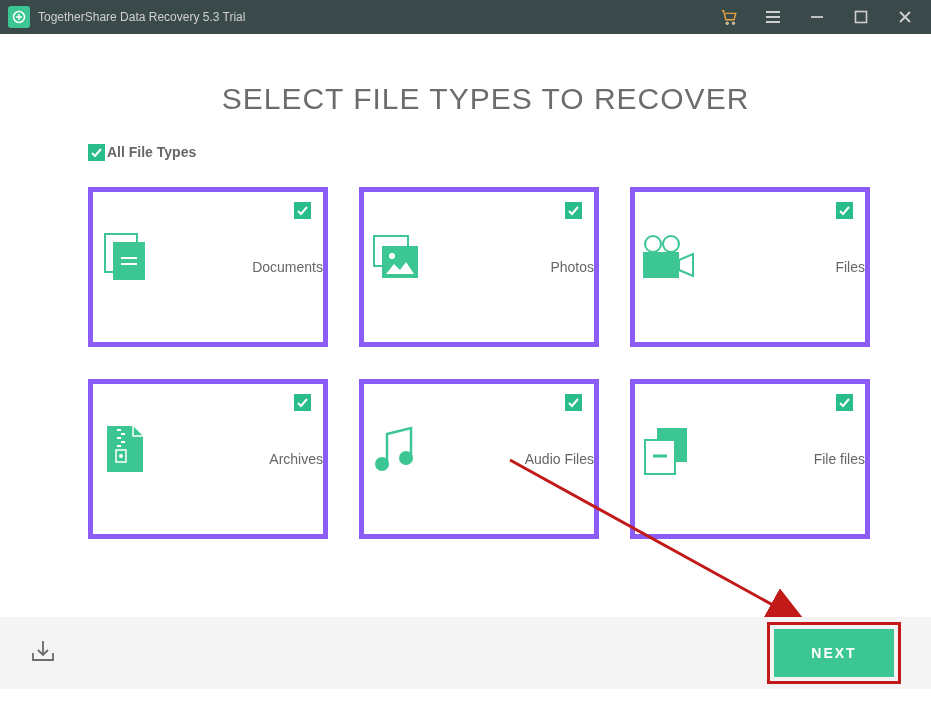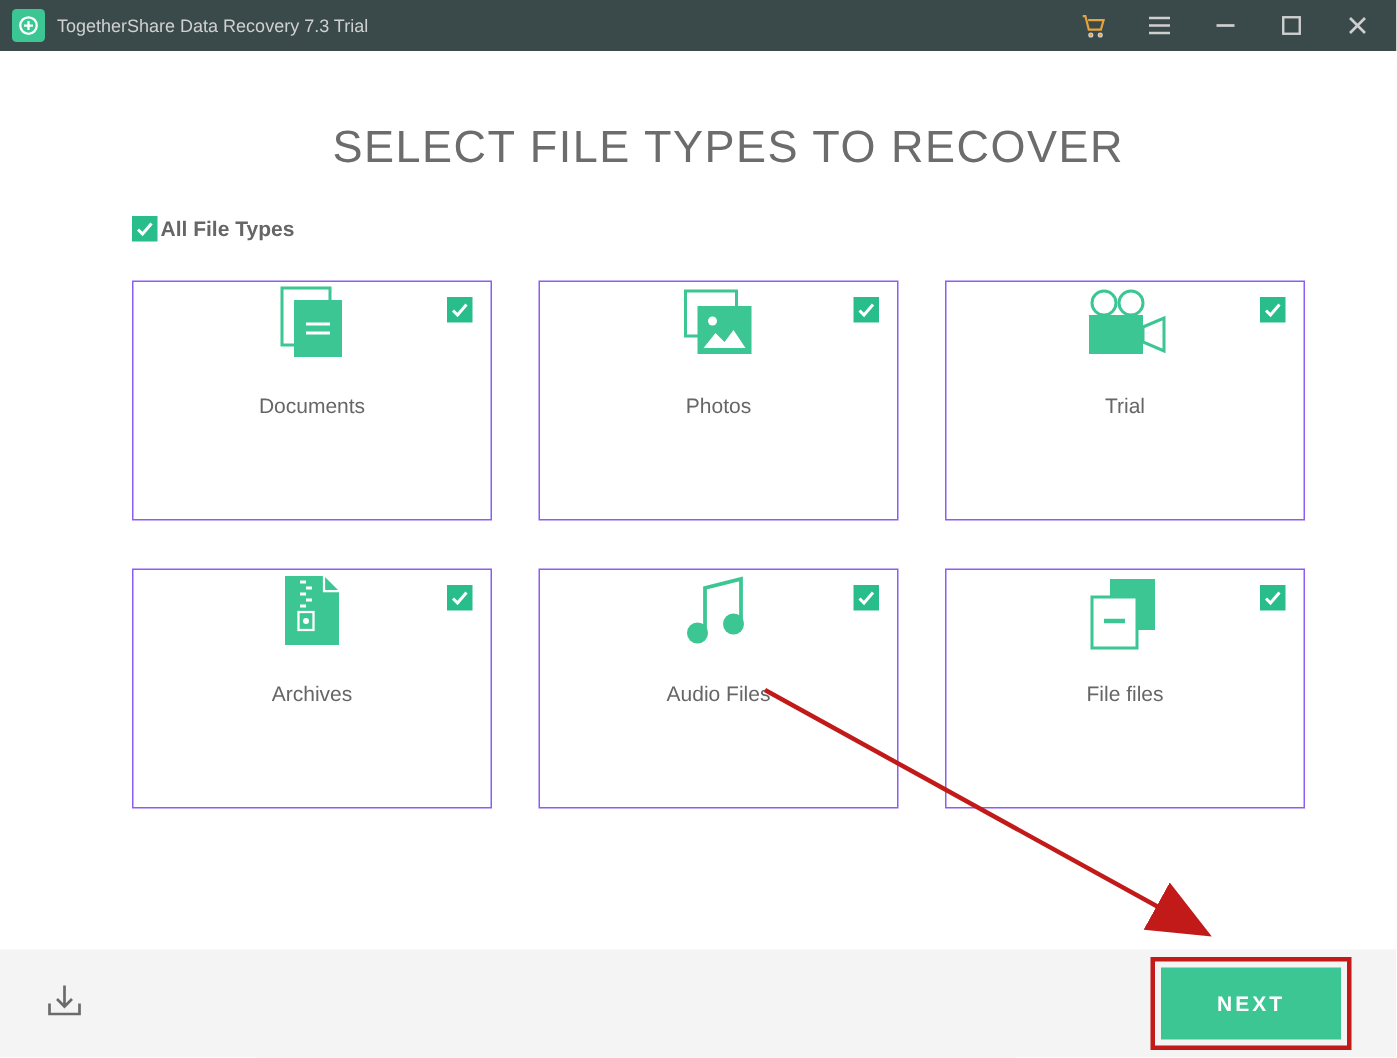--- a/index.html
+++ b/index.html
@@ -17,47 +17,47 @@
 .heading { text-align:center; font-size:30px; font-weight:500; letter-spacing:1px; color:#6c6c6c; margin-top:48px; font-family:"Segoe UI Light","Segoe UI",sans-serif;margin-left:40px; }
 
 
 .alltypes { margin:28px 0 0 88px; display:flex; align-items:flex-start; cursor:pointer; }
 .alltypes .chk { width:17px; height:17px; background:#28bd8b; display:flex; align-items:center; justify-content:center; margin-right:2px; }
 .alltypes .chk svg { width:13px; height:13px; }
 .alltypes-label { font-size:14px; font-weight:700; color:#666; }
 
 
 .grid { display:grid; grid-template-columns:repeat(3,240px); column-gap:31px; row-gap:32px; margin:26px 0 0 88px; }
-.tile { height:160px; border:1px solid #8b5cf6; position:relative; display:flex; flex-direction:column; align-items:center; justify-content:flex-start; cursor:pointer; }
+.tile { height:160px; border:5px solid #8b5cf6; position:relative; display:flex; flex-direction:row; align-items:center; justify-content:space-between; cursor:pointer; }
 .tile-check { position:absolute; top:10px; right:12px; width:17px; height:17px; background:#28bd8b; display:flex; align-items:center; justify-content:center; }
 .tile-check svg { width:13px; height:13px; }
 .tile-icon { width:64px; height:56px; display:flex; align-items:center; justify-content:center; margin-bottom:18px; }
 .tile-label { font-size:14px; color:#666; }
 
 
-.footer { position:absolute; left:0; right:0; bottom:0; height:72px; background:#f4f4f4; display:flex; align-items:center; padding:0 30px; }
+.footer { position:absolute; left:0; right:0; bottom:16px; height:72px; background:#f4f4f4; display:flex; align-items:center; padding:0 30px; }
 .footer-icon { cursor:pointer; }
 .footer-spacer { flex:1; }
 .next-btn { width:120px; height:48px; background:#3bc693; display:flex; align-items:center; justify-content:center; color:#fff; font-size:14px; font-weight:700; letter-spacing:2px; cursor:pointer; }
 .next-outline { padding:4px; border:3px solid #c21919; }
 
 
 .arrow { position:absolute; left:500px; top:450px; pointer-events:none; }
 </style>
 </head>
 <body>
 
 <div class="titlebar">
   <div class="app-icon">
     <svg viewBox="0 0 14 14">
         <circle cx="7" cy="7" r="5.5" fill="none" stroke="#fff" stroke-width="1.5"></circle>
         <path d="M7 4v6M4 7h6" stroke="#fff" stroke-width="1.5"></path>
       </svg>
   </div>
-  <span>TogetherShare Data Recovery 7.3 Trial</span>
+  <span>TogetherShare Data Recovery 5.3 Trial</span>
   <div class="title-spacer"></div>
   <div class="title-btn">
     <svg width="18" height="18" viewBox="0 0 20 20">
         <path d="M2 3h2l2.5 10h9l2-7H6" stroke="#e6a23c" stroke-width="1.6" fill="none"></path>
         <circle cx="8" cy="17" r="1.4" fill="#e6a23c"></circle>
         <circle cx="15" cy="17" r="1.4" fill="#e6a23c"></circle>
       </svg>
   </div>
   <div class="title-btn">
     <svg width="18" height="18" viewBox="0 0 18 18">
@@ -134,21 +134,21 @@
         </svg>
       </div>
     <div class="tile-icon">
       <svg width="60" height="52" viewBox="0 0 60 52">
         <circle cx="16" cy="12" r="8" fill="none" stroke="#3bc693" stroke-width="2"></circle>
         <circle cx="34" cy="12" r="8" fill="none" stroke="#3bc693" stroke-width="2"></circle>
         <rect x="6" y="20" width="36" height="26" fill="#3bc693"></rect>
         <path d="M42 28l14-6v22l-14-6z" fill="none" stroke="#3bc693" stroke-width="2"></path>
       </svg>
     </div>
-    <div class="tile-label">Trial</div>
+    <div class="tile-label">Files</div>
   </div>
 
   <div class="tile">
     <div class="tile-check">
         <svg viewBox="0 0 13 13">
           <path d="M2 7l3 3 6-7" stroke="#fff" stroke-width="2" fill="none"></path>
         </svg>
       </div>
     <div class="tile-icon">
       <svg width="44" height="52" viewBox="0 0 44 52">

